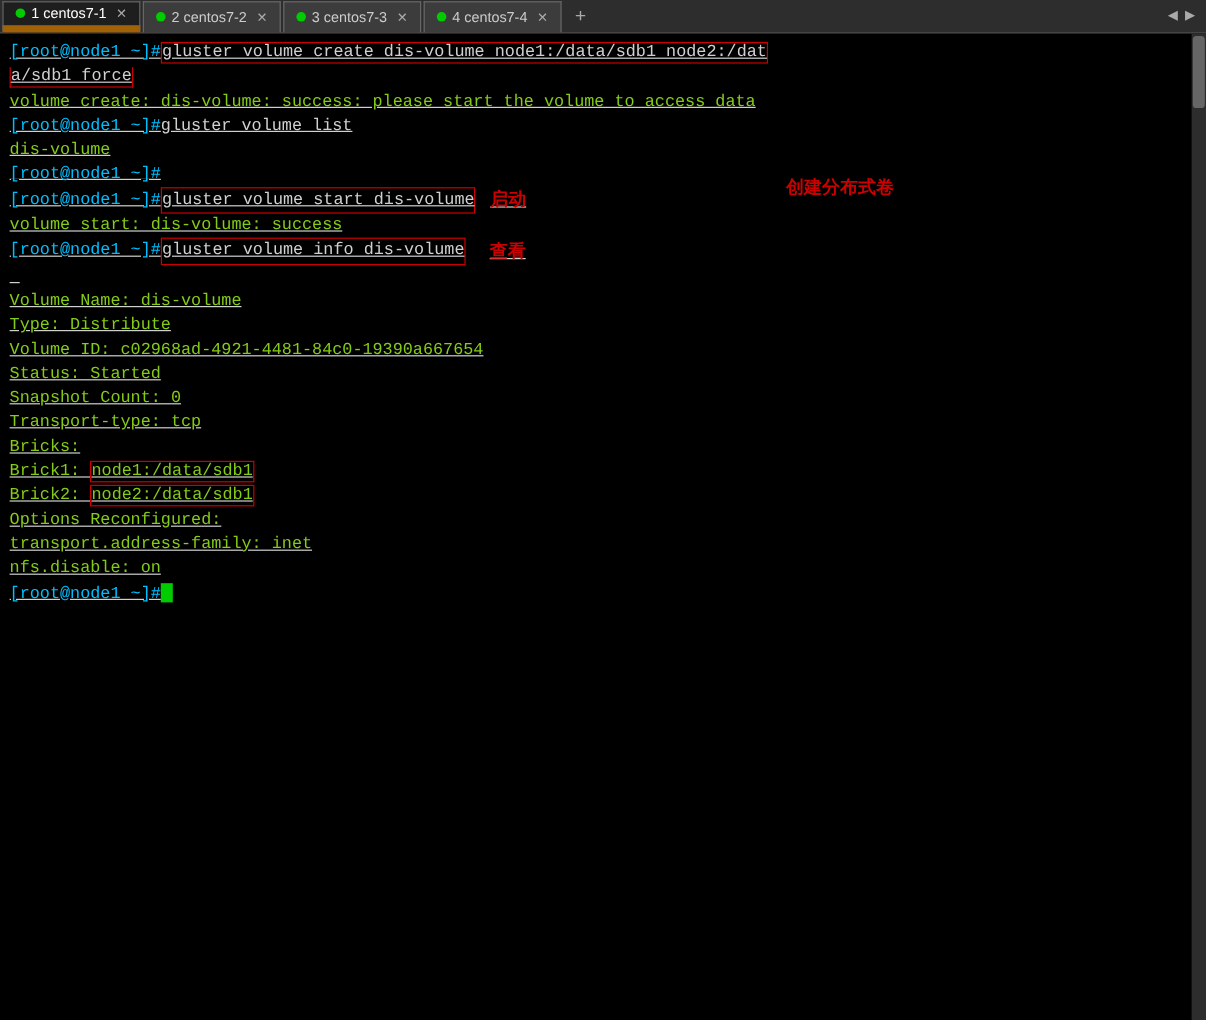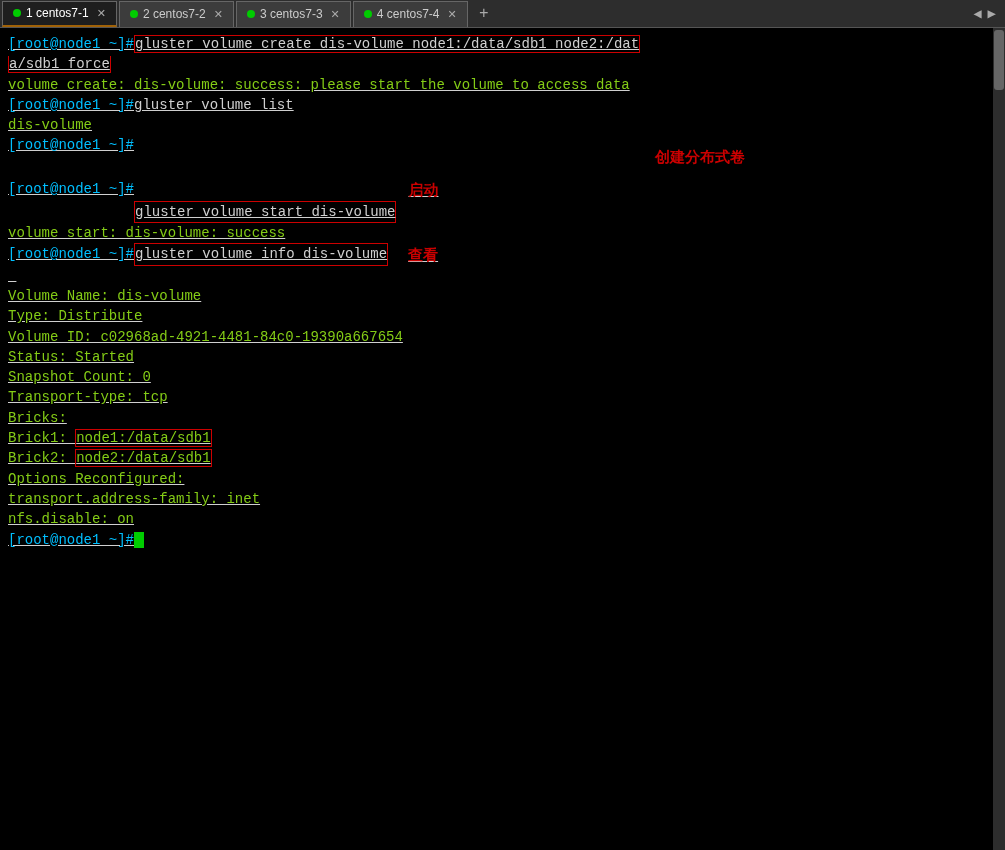--- a/index.html
+++ b/index.html
@@ -34,21 +34,21 @@
       font-size: 12px;
       font-family: Arial, sans-serif;
       cursor: pointer;
       position: relative;
       margin-right: 2px;
     }
 
     .tab.active {
       background: #1e1e1e;
       color: #fff;
-      border-bottom: 2px solid #a16207;
+      border-bottom: 6px solid #a16207;
     }
 
     .tab .dot {
       width: 8px;
       height: 8px;
       border-radius: 50%;
       display: inline-block;
       margin-right: 5px;
     }
 
@@ -194,21 +194,21 @@
   <div>
     <span class="success-text">dis-volume</span>
   </div>
 
   <div>
     <span class="prompt">[root@node1 ~]#</span>
   </div>
 
   <div style="position:relative; display:flex; align-items:center;">
     <span class="prompt">[root@node1 ~]#</span>
-      <span style="border: 1.5px solid #cc0000; margin-top: 45px;"><span class="cmd-text">gluster volume start dis-volume</span></span>
+      <span style="border: 1.5px solid #cc0000;"><span class="cmd-text">gluster volume start dis-volume</span></span>
     <span class="annotation" style="position:static; margin-left: 12px; color:#cc0000; font-family:Arial,sans-serif; font-size:15px; font-weight:bold;">启动</span>
   </div>
 
   <div>
     <span class="success-text">volume start: dis-volume: success</span>
   </div>
 
   <div style="display:flex; align-items:center;">
     <span class="prompt">[root@node1 ~]#</span>
       <span style="border: 1.5px solid #cc0000; text-align: center;"><span class="cmd-text">gluster volume info dis-volume</span></span>

